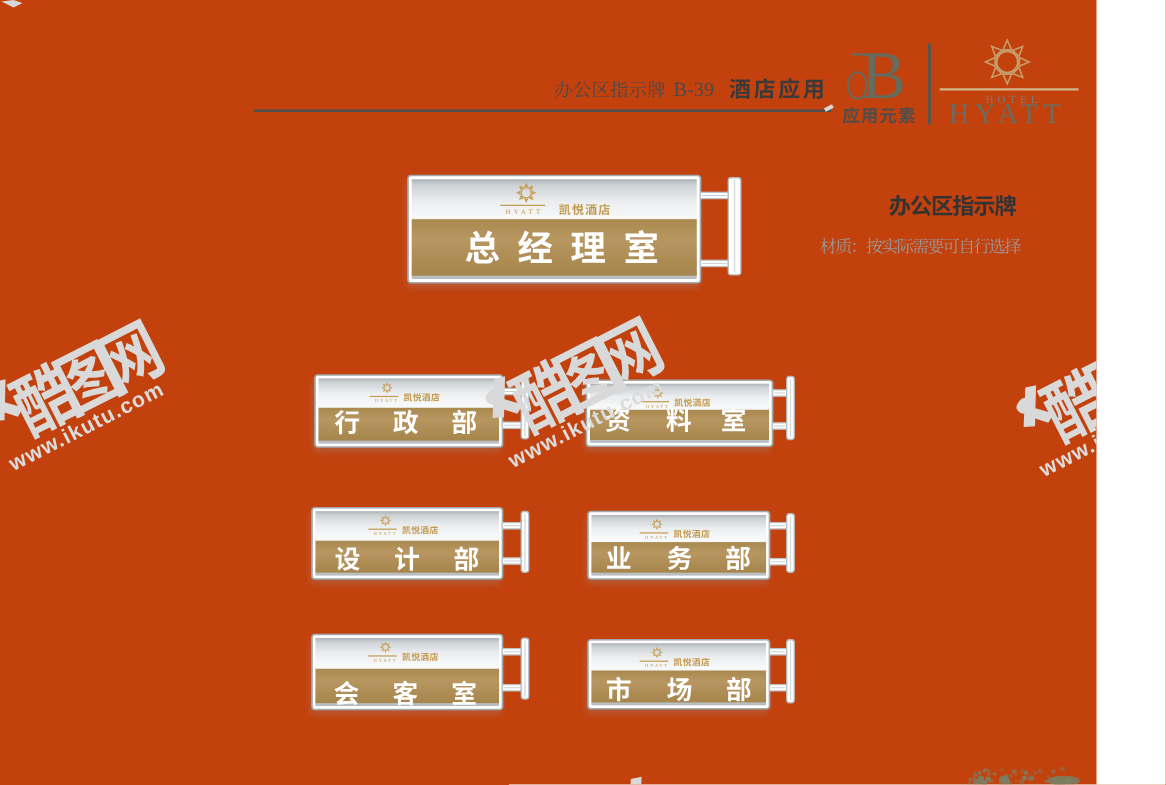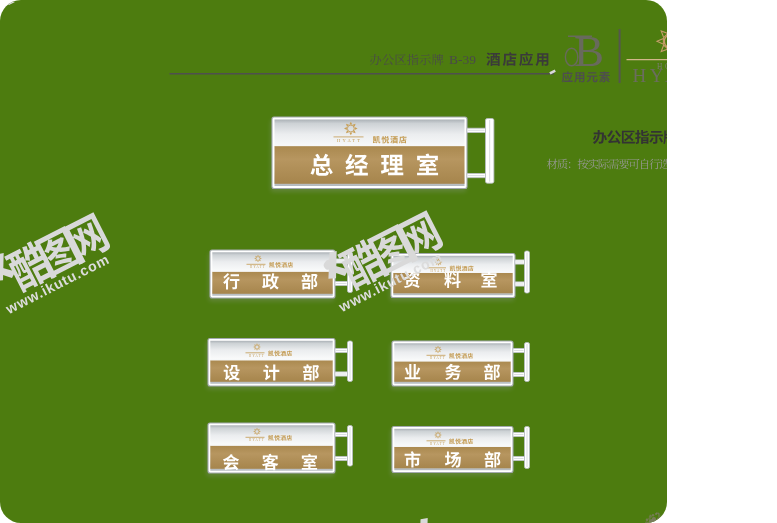--- a/index.html
+++ b/index.html
@@ -1,12 +1,12 @@
 <!DOCTYPE html>
-<html><head><meta charset="utf-8"><style>html,body{margin:0;padding:0;background:#fff;}.page{position:relative;width:667px;height:523px;background:#4d7c0f;overflow:hidden;font-family:"Liberation Sans",sans-serif;border-radius:21px;}</style></head><body>
+<html><head><meta charset="utf-8"><style>html,body{margin:0;padding:0;background:#fff;}.page{position:relative;width:731px;height:523px;background:#c2410c;overflow:hidden;font-family:"Liberation Sans",sans-serif;}</style></head><body>
 <div class="page"><svg width="777" height="523" viewBox="0 0 777 523">
       <defs>
         <path id="g0" d="M215 484 197 485C185 385 126 295 75 262C55 245 44 222 57 203C72 181 112 190 139 215C181 254 235 346 215 484ZM795 477 782 469C834 403 887 299 886 214C957 146 1027 328 795 477ZM509 826 400 838C400 762 400 686 397 613H76L85 583H395C381 338 319 114 45 -62L58 -78C382 92 449 329 466 583H686C673 294 648 65 604 27C592 15 583 12 560 12C535 12 450 20 397 26V8C442 0 493 -11 511 -23C526 -34 531 -52 531 -72C585 -73 626 -60 657 -26C711 31 742 262 753 575C775 576 788 582 796 590L717 657L676 613H468C471 674 472 737 473 799C497 802 506 812 509 826Z"></path>
         <path id="g1" d="M444 770 346 814C268 624 144 440 33 332L47 321C181 417 311 572 403 755C426 751 439 759 444 770ZM612 283 598 275C648 219 707 142 750 66C546 47 346 32 227 28C336 144 456 317 517 434C539 432 553 440 557 450L454 501C409 373 284 142 198 40C189 31 153 25 153 25L196 -59C204 -56 211 -50 217 -39C437 -12 627 20 762 45C781 9 795 -26 803 -58C885 -121 930 77 612 283ZM676 801 608 822 598 816C653 598 750 448 910 353C922 378 946 398 975 401L978 413C818 480 704 615 645 756C658 773 669 789 676 801Z"></path>
         <path id="g2" d="M839 816 795 759H185L107 793V5C96 -1 85 -9 79 -16L155 -66L181 -28H930C944 -28 953 -23 956 -12C922 20 867 64 867 64L818 1H173V730H895C908 730 917 735 920 746C890 776 839 816 839 816ZM788 622 689 670C654 588 611 510 562 438C497 489 415 544 312 603L298 592C366 536 449 463 526 386C442 272 346 176 254 110L265 96C373 156 477 239 568 344C636 274 695 203 728 146C803 102 829 212 612 398C661 461 706 531 745 608C769 604 783 611 788 622Z"></path>
         <path id="g3" d="M519 163H828V24H519ZM519 191V325H828V191ZM456 355V-79H466C494 -79 519 -64 519 -57V-5H828V-73H838C860 -73 892 -58 893 -51V313C913 317 929 325 936 333L855 394L818 355H525L456 386ZM830 792C764 741 635 676 513 635V800C532 803 541 812 543 824L450 834V520C450 465 471 451 565 451H716C922 451 958 461 958 493C958 506 951 512 926 519L923 619H911C900 573 890 535 881 522C876 514 871 512 855 511C837 510 784 509 719 509H571C519 509 513 514 513 531V612C646 638 780 686 865 727C890 719 906 720 914 730ZM27 313 61 229C70 233 79 242 82 254L195 308V24C195 9 190 5 173 5C155 5 66 11 66 11V-5C105 -10 128 -17 142 -28C154 -39 159 -56 162 -77C248 -67 258 -35 258 19V340L416 421L411 436L258 384V580H393C406 580 416 585 418 596C390 626 342 666 342 666L300 609H258V800C282 803 292 813 295 827L195 838V609H42L50 580H195V364C121 340 60 321 27 313Z"></path>
         <path id="g4" d="M155 744 163 715H827C841 715 851 720 854 731C819 762 762 806 762 806L712 744ZM679 364 666 356C747 275 855 142 883 44C966 -15 1007 177 679 364ZM251 374C214 271 130 129 35 37L46 26C163 103 259 225 311 318C335 315 343 320 349 331ZM44 506 53 477H468V26C468 11 462 6 442 6C420 6 301 14 301 14V-1C354 -7 382 -16 399 -27C414 -38 421 -57 423 -78C520 -68 534 -29 534 24V477H931C945 477 955 482 958 493C922 525 864 570 864 570L812 506Z"></path>
         <path id="g5" d="M195 798 100 808V310C100 148 89 40 39 -63L55 -73C137 32 159 147 160 310V332H290V-66H299C321 -66 350 -49 351 -42V320C371 324 388 332 394 340L316 401L280 361H160V521H409C422 521 431 526 434 537C412 564 374 602 374 602L342 551H334V798C358 801 368 810 370 824L273 834V551H160V771C185 774 193 784 195 798ZM505 342V370H608C579 311 525 257 429 210L439 196C569 241 635 302 669 370H834V333H844C864 333 895 347 896 353V680C915 684 932 691 938 699L859 760L824 720H650C669 743 692 771 708 794C729 794 741 801 745 816L638 838C632 804 620 754 612 720H511L444 751V321H454C480 321 505 335 505 342ZM701 691H834V562H701ZM641 691V562H505V691ZM505 399V532H641C641 486 636 441 620 399ZM681 399C696 442 701 487 701 532H834V399ZM881 245 835 184H740V303C766 306 775 315 777 329L678 340V184H381L389 154H678V-80H690C714 -80 740 -67 740 -59V154H941C954 154 963 159 966 170C934 202 881 245 881 245Z"></path>
         <path id="g6" d="M734 838V609H488L496 579H708C644 402 524 221 372 97L385 83C535 181 654 312 734 462V23C734 5 728 -1 707 -1C684 -1 565 7 565 7V-8C617 -15 644 -22 663 -32C678 -42 684 -57 688 -76C786 -67 799 -33 799 19V579H937C951 579 960 584 963 595C933 626 884 668 884 668L840 609H799V800C824 803 833 812 836 827ZM230 838V608H51L59 579H216C181 421 119 263 29 144L42 131C123 210 185 303 230 407V-79H243C267 -79 295 -64 295 -55V456C335 414 379 350 391 302C458 251 513 391 295 477V579H455C469 579 478 584 481 595C450 625 398 666 398 666L354 608H295V799C319 803 327 812 330 827Z"></path>
         <path id="g7" d="M646 348 542 375C535 156 512 39 181 -54L189 -73C569 6 590 132 608 328C630 328 642 337 646 348ZM586 135 578 122C678 79 822 -8 883 -72C968 -94 957 69 586 135ZM896 773 828 842C689 805 431 763 222 744L155 767V493C155 304 143 98 35 -72L50 -82C208 82 220 318 220 493V573H530L521 444H373L305 477V83H315C341 83 368 98 368 104V415H778V100H788C809 100 842 115 843 121V403C863 407 879 415 886 423L805 485L768 444H575L594 573H915C929 573 939 578 942 589C908 619 853 661 853 661L806 602H598L608 688C629 690 640 700 643 714L539 724L532 602H220V723C437 728 679 752 845 776C869 765 887 764 896 773Z"></path>

